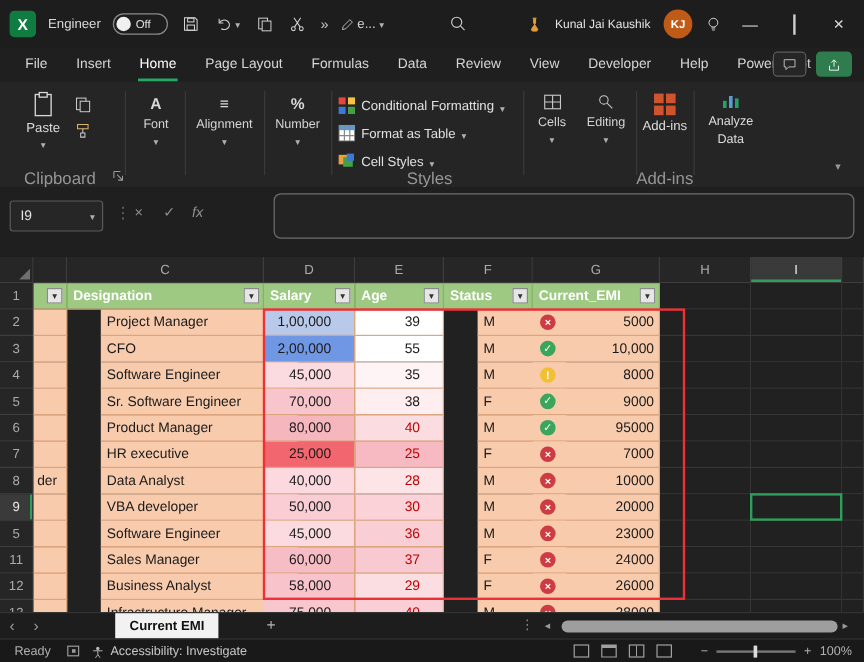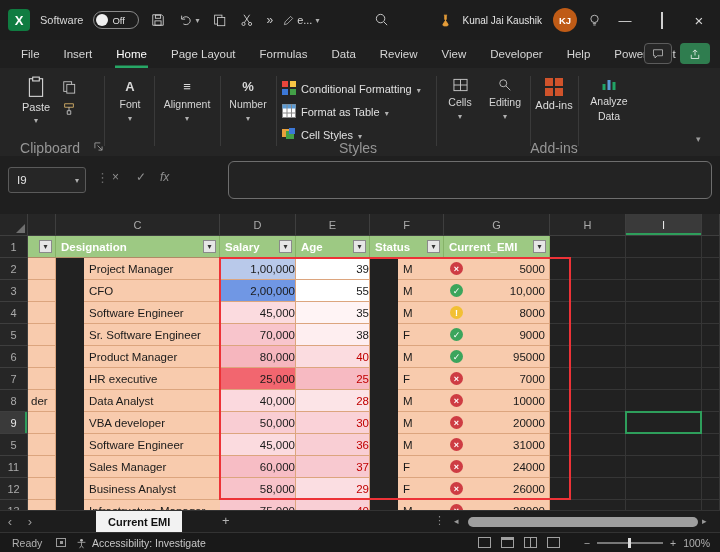--- a/index.html
+++ b/index.html
@@ -81,21 +81,21 @@
   .hcell { background:#262626; color:#ababab; font-size:11px; display:flex; align-items:center;
     justify-content:center; border-right:1px solid #3e3e3e; border-bottom:1px solid #3e3e3e; }
   .hcell.sel { background:#3a3a3a; color:#eaeaea; }
   .colhdr.sel { box-shadow:inset 0 -2px 0 #2E9E5B; }
   .rowhdr.sel { box-shadow:inset -2px 0 0 #2E9E5B; }
   .tri { position:absolute; right:2px; bottom:2px; width:0; height:0;
     border-left:9px solid transparent; border-bottom:9px solid #6f6f6f; }
   .cell { font-size:11.5px; color:#1a1a1a; display:flex; align-items:center; }
   .cell.dark { background:#212121; border-right:1px solid #363636; border-bottom:1px solid #363636; }
   .cell.peach { background:#F8CBAD; border-right:1px solid #DCA57E; border-bottom:1px solid #DCA57E; }
-  .cell.num { justify-content:flex-end; padding-right:0;
+  .cell.num { justify-content:flex-end; padding-right:19px;
     border-right:1px solid #DCA57E; border-bottom:1px solid #DCA57E; }
   .cell.left { justify-content:flex-start; padding-left:5px;margin-left:28px; }
   .cell.bcol { justify-content:flex-start; padding-left:3px; }
   .cell.ghdr { background:#9DC983; border-right:1px solid #86B267; border-bottom:1px solid #B08A66;
     color:#fff; font-weight:bold; justify-content:space-between; padding:0 3px 0 5px; font-size:11.5px; }
   .ghtxt { overflow:hidden; }
   .filter { width:13px; height:13px; background:#E6E6E6; color:#333; font-size:8px; flex:0 0 13px;
     display:flex; align-items:center; justify-content:center; border:1px solid #8a8a8a; }
   .ic { width:13px; height:13px; border-radius:50%; color:#fff; font-size:9px; font-weight:bold;
     display:flex; align-items:center; justify-content:center; margin-left:6px; flex:0 0 13px; }
@@ -134,21 +134,21 @@
 </style>
 </head>
 <body>
 
 <div id="app">
 
   <div class="titlebar">
     <div class="xlogo">
         <span>X</span>
       </div>
-    <span class="tb-text">Software</span>
+    <span class="tb-text">Engineer</span>
     <div class="toggle">
       <span class="knob"></span>
       <span class="tog-txt">Off</span>
     </div>
     <button class="tbtn">
       <svg width="14" height="14" viewBox="0 0 16 16">
           <path d="M2 2h10l2 2v10H2z" fill="none" stroke="#d4d4d4"></path>
           <rect x="5" y="2.5" width="6" height="3.5" fill="none" stroke="#d4d4d4"></rect>
           <rect x="4.5" y="9" width="7" height="5" fill="none" stroke="#d4d4d4"></rect>
         </svg>
@@ -511,21 +511,21 @@
       <div class="cell dark" style="left: 550px; top: 198px; width: 76px; height: 22px;"></div>
       <div class="cell dark" style="left: 626px; top: 198px; width: 76px; height: 22px;"></div>
       <div class="cell dark" style="left: 702px; top: 198px; width: 18px; height: 22px;"></div>
       <div class="cell peach bcol" style="left: 28px; top: 220px; width: 28px; height: 22px;"></div>
       <div class="cell peach left" style="left: 56px; top: 220px; width: 164px; height: 22px;">Software Engineer</div>
       <div class="cell num" style="left: 220px; top: 220px; width: 76px; height: 22px; background: rgb(251, 219, 223);">45,000</div>
       <div class="cell num" style="left: 296px; top: 220px; width: 74px; height: 22px; background: rgb(249, 206, 212); color: rgb(192, 0, 0);">36</div>
       <div class="cell peach left" style="left: 370px; top: 220px; width: 74px; height: 22px;">M</div>
       <div class="cell peach" style="left: 444px; top: 220px; width: 106px; height: 22px;">
         <span class="ic ic-x">×</span>
-        <span class="emival">31000</span>
+        <span class="emival">23000</span>
       </div>
       <div class="cell dark" style="left: 550px; top: 220px; width: 76px; height: 22px;"></div>
       <div class="cell dark" style="left: 626px; top: 220px; width: 76px; height: 22px;"></div>
       <div class="cell dark" style="left: 702px; top: 220px; width: 18px; height: 22px;"></div>
       <div class="cell peach bcol" style="left: 28px; top: 242px; width: 28px; height: 22px;"></div>
       <div class="cell peach left" style="left: 56px; top: 242px; width: 164px; height: 22px;">Sales Manager</div>
       <div class="cell num" style="left: 220px; top: 242px; width: 76px; height: 22px; background: rgb(247, 189, 197);">60,000</div>
       <div class="cell num" style="left: 296px; top: 242px; width: 74px; height: 22px; background: rgb(248, 201, 208); color: rgb(192, 0, 0);">37</div>
       <div class="cell peach left" style="left: 370px; top: 242px; width: 74px; height: 22px;">F</div>
       <div class="cell peach" style="left: 444px; top: 242px; width: 106px; height: 22px;">

